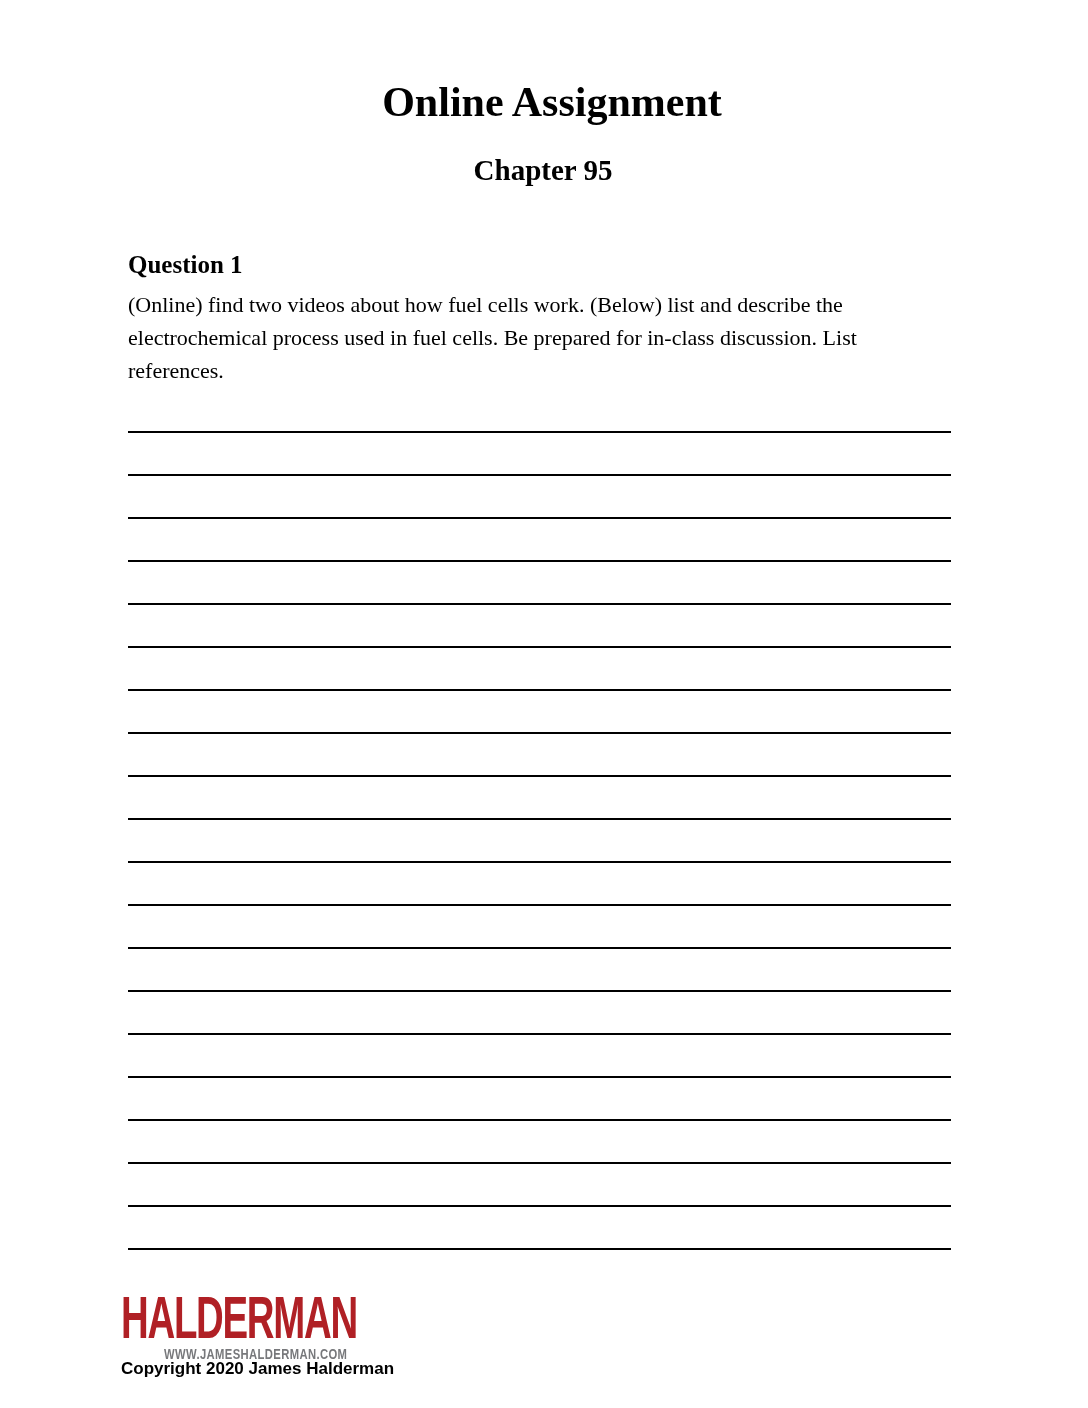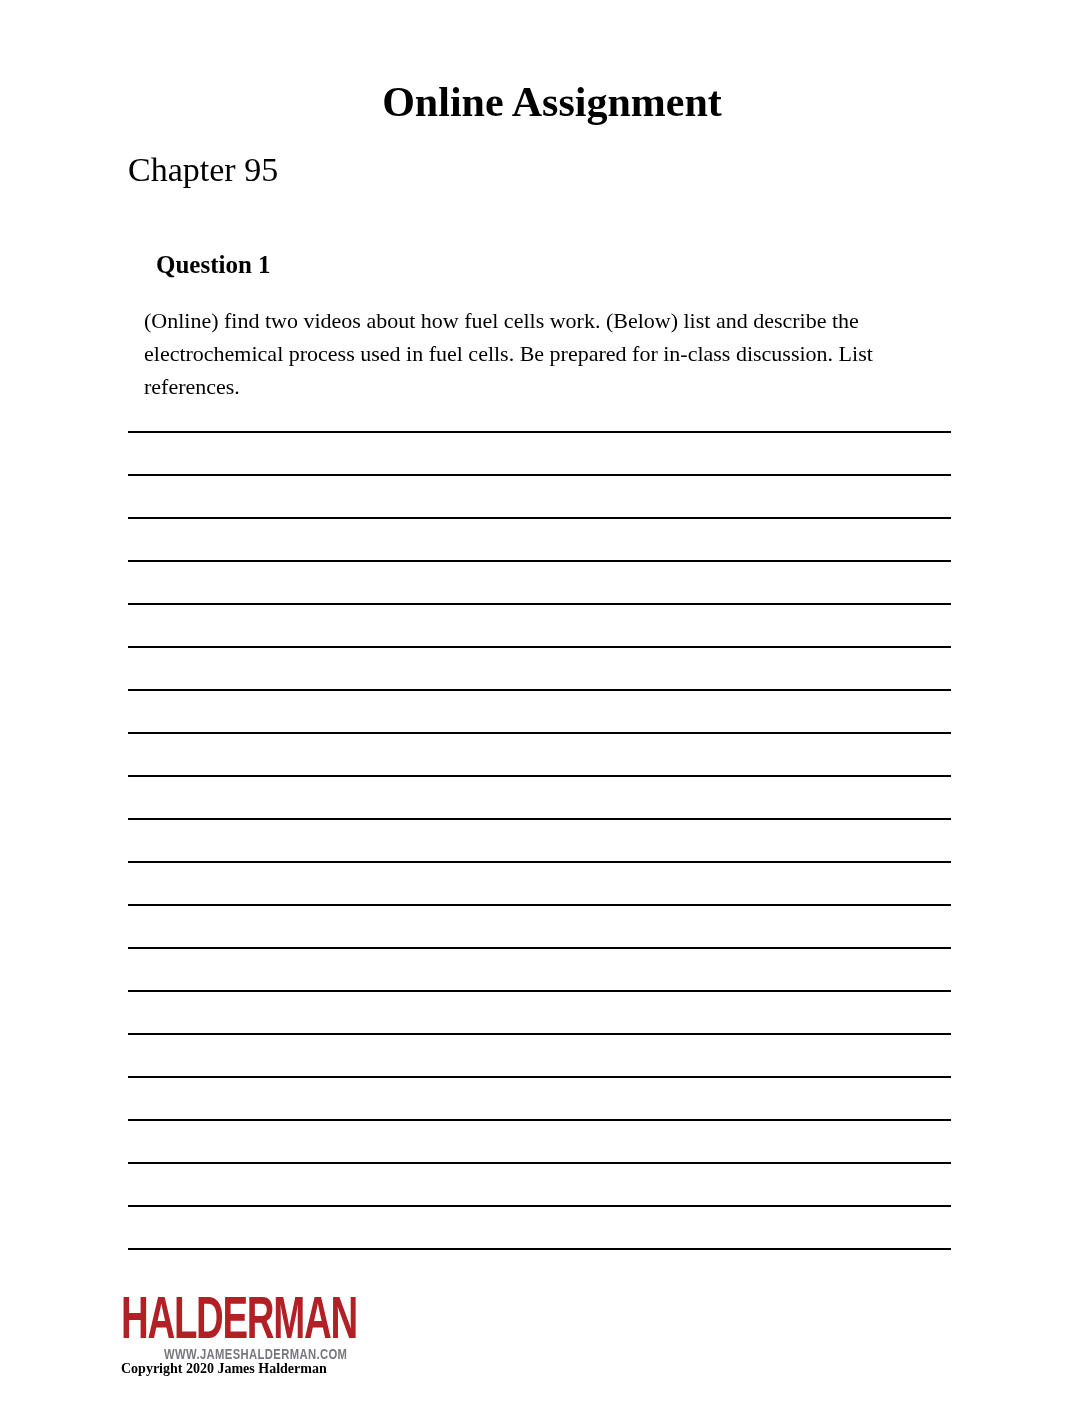--- a/index.html
+++ b/index.html
@@ -27,39 +27,39 @@
     font-weight: 700;
     font-size: 42px;
     line-height: 1.25;
     color: #000000;
   }
   .chapter-heading {
     position: absolute;
     top: 150px;
     left: 128px;
     width: 830px;
-    font-weight: 400;
-    font-size: 34px;
+    font-weight: 700;
+    font-size: 29px;
     line-height: 40px;
+    text-align: center;
   }
   .question-label {
     position: absolute;
     top: 250px;
     left: 128px;
     font-weight: 700;
     font-size: 25px;
     line-height: 30px;
-    margin-left: 28px;
   }
   .question-text {
     position: absolute;
     top: 288px;
     left: 128px;
     width: 826px;
-    margin: 16px;
+    margin: 0;
     font-size: 22px;
     line-height: 33px;
   }
   .answer-lines {
     position: absolute;
     top: 390px;
     left: 128px;
     width: 823px;
   }
   .answer-line {
@@ -93,23 +93,23 @@
     line-height: 15px;
     letter-spacing: 0.5px;
     transform: scaleX(0.75);
     transform-origin: 100% 50%;
     white-space: nowrap;
   }
   .copyright {
     position: absolute;
     top: 71px;
     left: 0;
-    font-family: Liberation Serif, serif;
+    font-family: Liberation Sans, sans-serif;
     font-weight: 700;
-    font-size: 14px;
+    font-size: 17px;
     line-height: 20px;
     color: #000000;
     white-space: nowrap;
   }
 </style>
 </head>
 <body>
 
 <div class="page">
 

